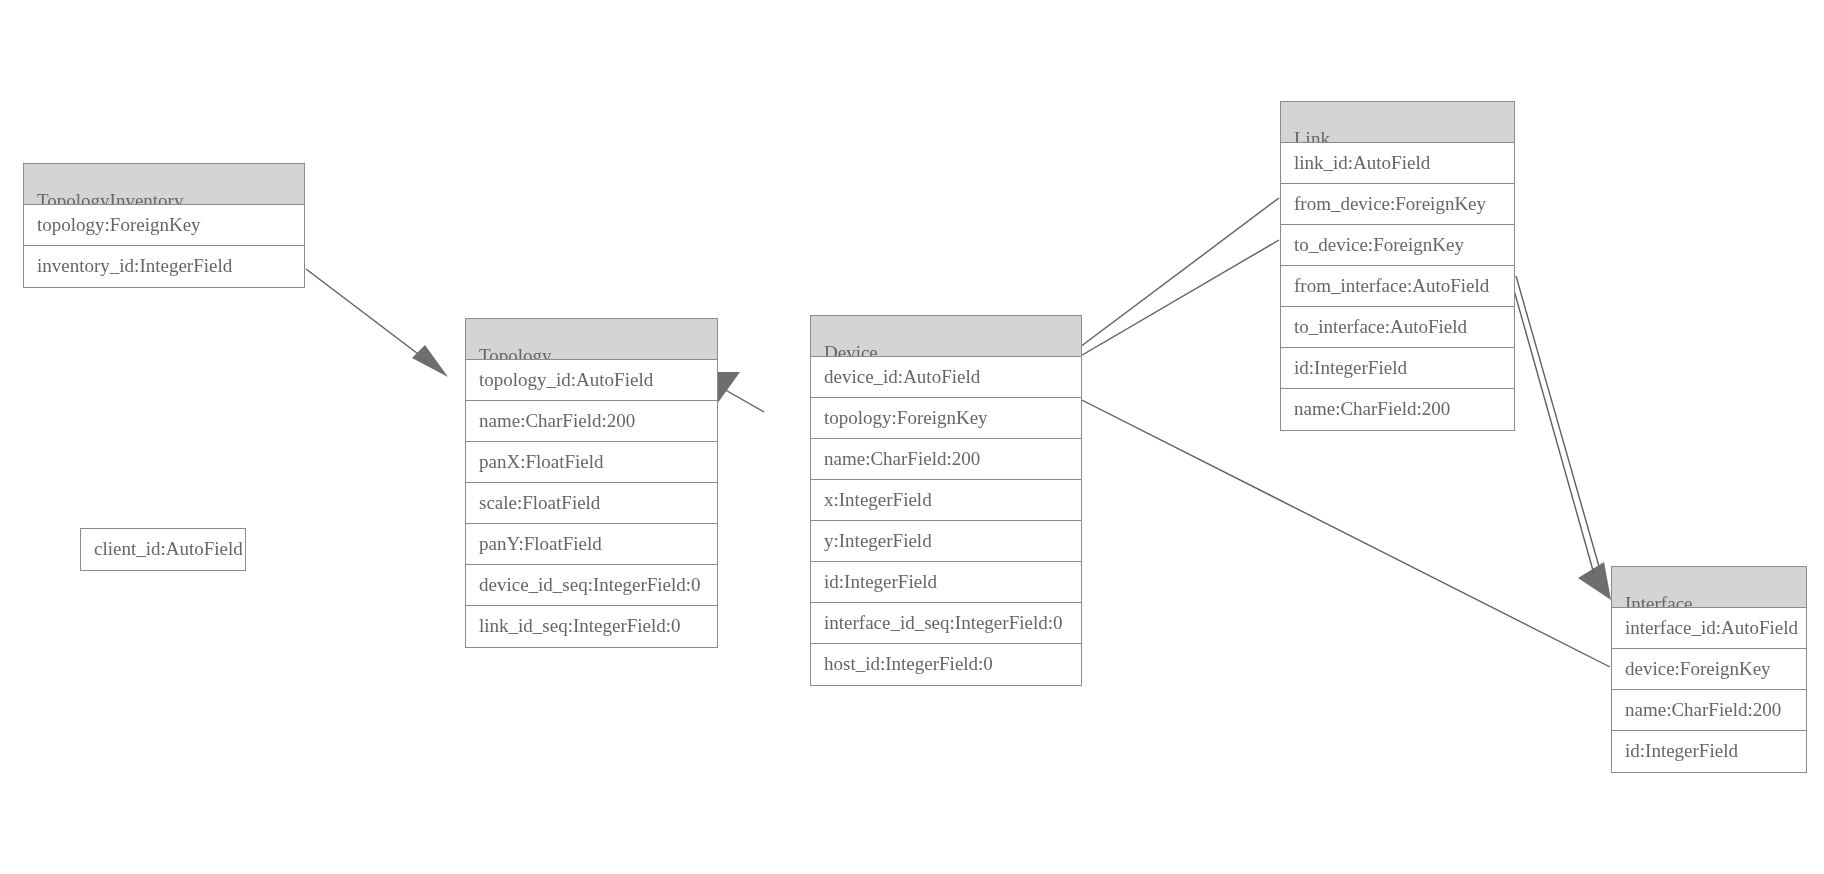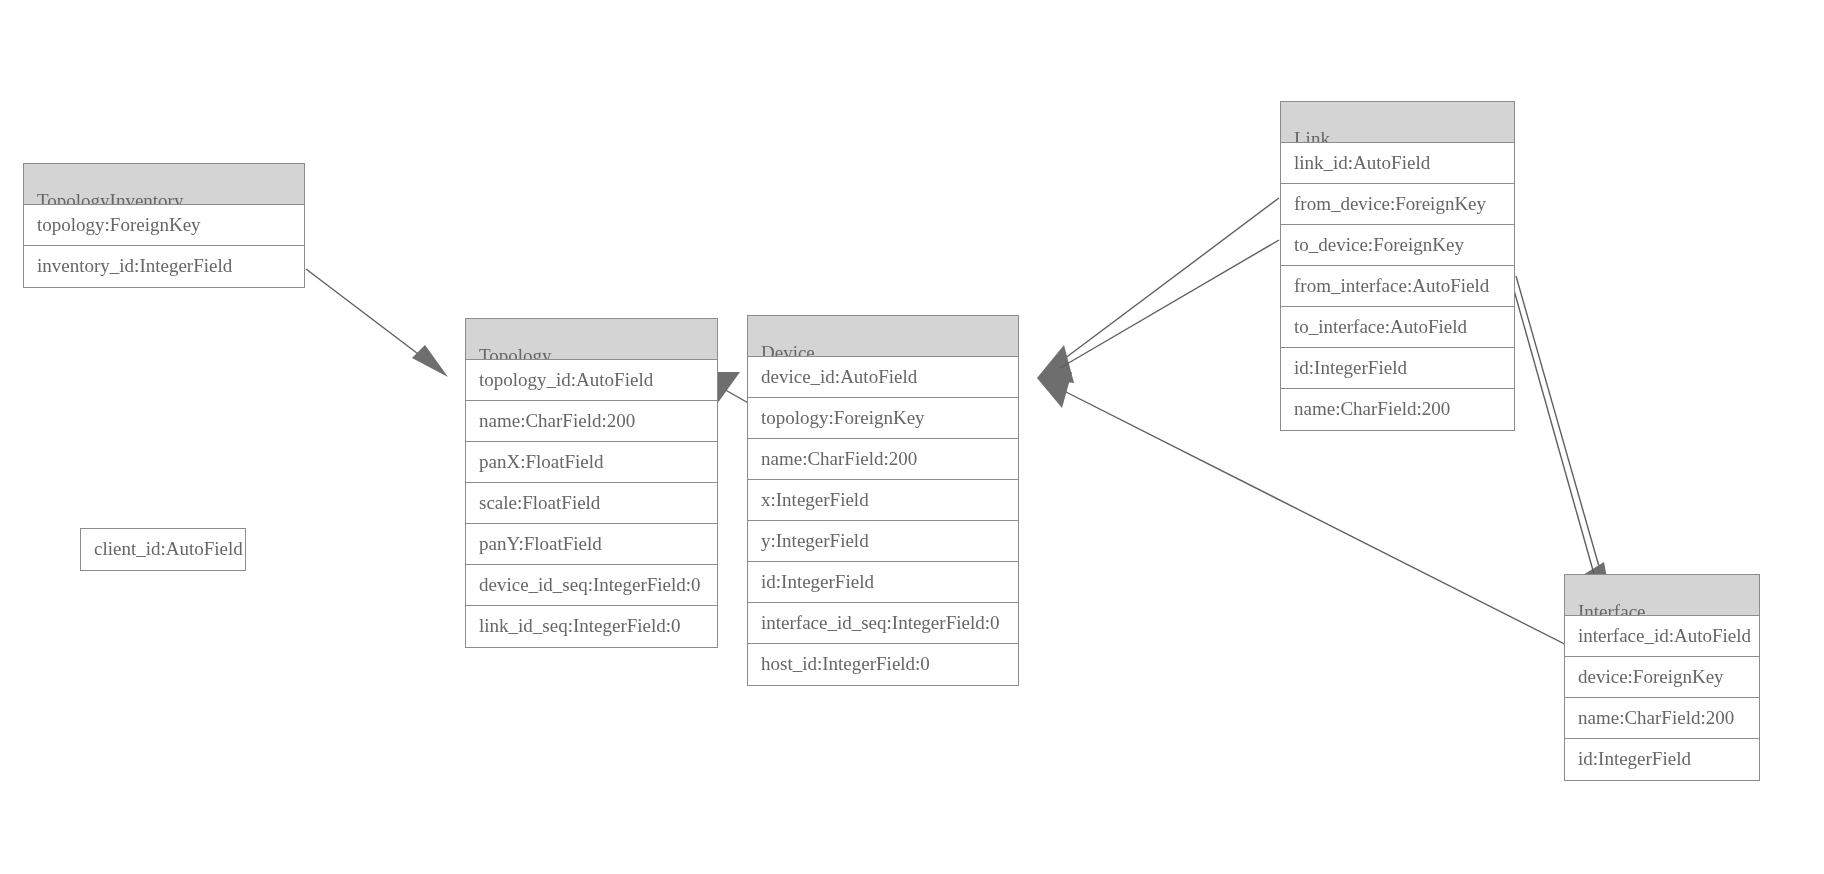--- a/index.html
+++ b/index.html
@@ -116,21 +116,21 @@
     <div class="entity-title">Topology</div>
     <div class="entity-field">topology_id:AutoField</div>
     <div class="entity-field">name:CharField:200</div>
     <div class="entity-field">panX:FloatField</div>
     <div class="entity-field">scale:FloatField</div>
     <div class="entity-field">panY:FloatField</div>
     <div class="entity-field">device_id_seq:IntegerField:0</div>
     <div class="entity-field">link_id_seq:IntegerField:0</div>
   </div>
 
-  <div class="entity" style="left:747px; top:315px; width:272px;">
+  <div class="entity" style="left:810px; top:315px; width:272px;">
     <div class="entity-title">Device</div>
     <div class="entity-field">device_id:AutoField</div>
     <div class="entity-field">topology:ForeignKey</div>
     <div class="entity-field">name:CharField:200</div>
     <div class="entity-field">x:IntegerField</div>
     <div class="entity-field">y:IntegerField</div>
     <div class="entity-field">id:IntegerField</div>
     <div class="entity-field">interface_id_seq:IntegerField:0</div>
     <div class="entity-field">host_id:IntegerField:0</div>
   </div>
@@ -139,21 +139,21 @@
     <div class="entity-title">Link</div>
     <div class="entity-field">link_id:AutoField</div>
     <div class="entity-field">from_device:ForeignKey</div>
     <div class="entity-field">to_device:ForeignKey</div>
     <div class="entity-field">from_interface:AutoField</div>
     <div class="entity-field">to_interface:AutoField</div>
     <div class="entity-field">id:IntegerField</div>
     <div class="entity-field">name:CharField:200</div>
   </div>
 
-  <div class="entity" style="left:1564px; top:566px; width:196px;margin-top:8px;">
+  <div class="entity" style="left:1611px; top:566px; width:196px;">
     <div class="entity-title">Interface</div>
     <div class="entity-field">interface_id:AutoField</div>
     <div class="entity-field">device:ForeignKey</div>
     <div class="entity-field">name:CharField:200</div>
     <div class="entity-field">id:IntegerField</div>
   </div>
 
 </div>
 
 </body></html>

